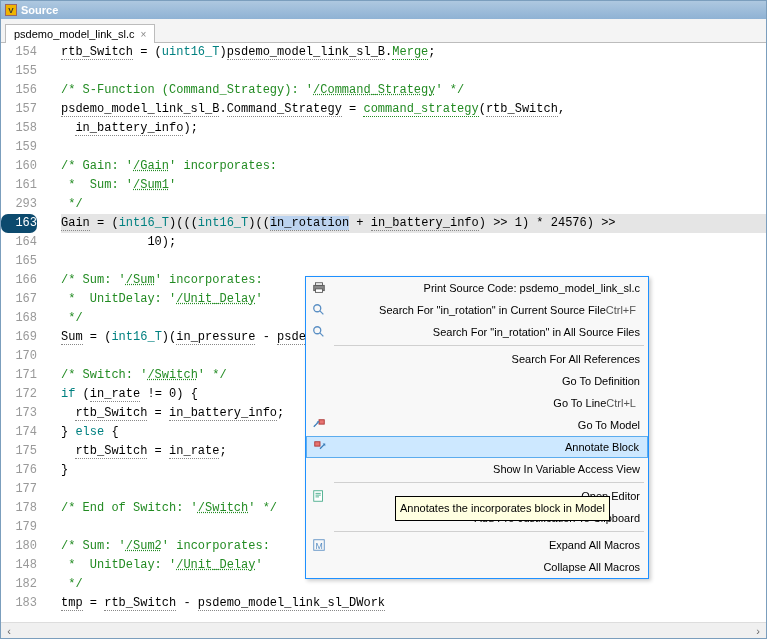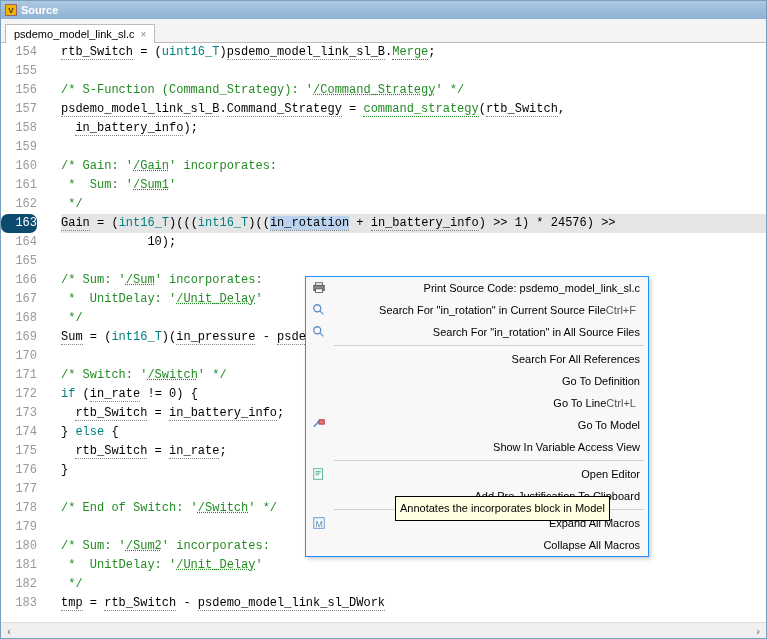--- a/index.html
+++ b/index.html
@@ -54,40 +54,40 @@
   <div class="editor">
     <div class="gutter" id="gutter">
         <div>154</div>
         <div>155</div>
         <div>156</div>
         <div>157</div>
         <div>158</div>
         <div>159</div>
         <div>160</div>
         <div>161</div>
-        <div>162</div>
+        <div>293</div>
         <div class="current">163</div>
         <div>164</div>
         <div>165</div>
         <div>166</div>
         <div>167</div>
         <div>168</div>
         <div>169</div>
         <div>170</div>
         <div>171</div>
         <div>172</div>
         <div>173</div>
         <div>174</div>
         <div>175</div>
         <div>176</div>
         <div>177</div>
         <div>178</div>
         <div>179</div>
         <div>180</div>
-        <div>181</div>
+        <div>148</div>
         <div>182</div>
         <div>183</div>
       </div>
     <div class="code" id="code"><div class="line"><span class="kw-var">rtb_Switch</span> = (<span class="kw-type">uint16_T</span>)<span class="kw-var">psdemo_model_link_sl_B</span>.<span class="kw-func">Merge</span>;</div><div class="line"></div><div class="line"><span class="kw-comment">/* S-Function (Command_Strategy): '</span><span class="kw-link"><s2>/Command_Strategy</s2></span><span class="kw-comment">' */</span></div><div class="line"><span class="kw-var">psdemo_model_link_sl_B</span>.<span class="kw-var">Command_Strategy</span> = <span class="kw-func">command_strategy</span>(<span class="kw-var">rtb_Switch</span>,</div><div class="line">  <span class="kw-var">in_battery_info</span>);</div><div class="line"></div><div class="line"><span class="kw-comment">/* Gain: '</span><span class="kw-link"><s6>/Gain</s6></span><span class="kw-comment">' incorporates:</span></div><div class="line"><span class="kw-comment"> *  Sum: '</span><span class="kw-link"><s6>/Sum1</s6></span><span class="kw-comment">'</span></div><div class="line"><span class="kw-comment"> */</span></div><div class="line current"><span class="kw-var">Gain</span> = (<span class="kw-type">int16_T</span>)(((<span class="kw-type">int16_T</span>)((<span class="selection"><span class="kw-var">in_rotation</span></span> + <span class="kw-var">in_battery_info</span>) &gt;&gt; 1) * 24576) &gt;&gt;</div><div class="line">            10);</div><div class="line"></div><div class="line"><span class="kw-comment">/* Sum: '</span><span class="kw-link"><s6>/Sum</s6></span><span class="kw-comment">' incorporates:</span></div><div class="line"><span class="kw-comment"> *  UnitDelay: '</span><span class="kw-link"><s6>/Unit_Delay</s6></span><span class="kw-comment">'</span></div><div class="line"><span class="kw-comment"> */</span></div><div class="line"><span class="kw-var">Sum</span> = (<span class="kw-type">int16_T</span>)(<span class="kw-var">in_pressure</span> - <span class="kw-var">psdem</span></div><div class="line"></div><div class="line"><span class="kw-comment">/* Switch: '</span><span class="kw-link"><s7>/Switch</s7></span><span class="kw-comment">' */</span></div><div class="line"><span class="kw-type">if</span> (<span class="kw-var">in_rate</span> != 0) {</div><div class="line">  <span class="kw-var">rtb_Switch</span> = <span class="kw-var">in_battery_info</span>;</div><div class="line">} <span class="kw-type">else</span> {</div><div class="line">  <span class="kw-var">rtb_Switch</span> = <span class="kw-var">in_rate</span>;</div><div class="line">}</div><div class="line"></div><div class="line"><span class="kw-comment">/* End of Switch: '</span><span class="kw-link"><s7>/Switch</s7></span><span class="kw-comment">' */</span></div><div class="line"></div><div class="line"><span class="kw-comment">/* Sum: '</span><span class="kw-link"><s10>/Sum2</s10></span><span class="kw-comment">' incorporates:</span></div><div class="line"><span class="kw-comment"> *  UnitDelay: '</span><span class="kw-link"><s10>/Unit_Delay</s10></span><span class="kw-comment">'</span></div><div class="line"><span class="kw-comment"> */</span></div><div class="line"><span class="kw-var">tmp</span> = <span class="kw-var">rtb_Switch</span> - <span class="kw-var">psdemo_model_link_sl_DWork</span></div></div>
 
     <div class="context-menu">
       <div class="menu-item">
         <div class="menu-icon-col">
             <svg class="icon-svg" viewBox="0 0 16 16">
               <rect x="4" y="2" width="8" height="3" fill="none" stroke="#555"></rect>
@@ -132,20 +132,30 @@
       </div>
       <div class="menu-item">
         <div class="menu-icon-col">
             <svg class="icon-svg" viewBox="0 0 16 16">
               <rect x="8" y="2" width="6" height="5" fill="#e77471" stroke="#a33"></rect>
               <path d="M2 10 L7 5" stroke="#3a7cb8" stroke-width="1.5"></path>
               <polygon points="7,3 9,5 5,5" fill="#3a7cb8"></polygon>
             </svg>
           </div>
         <span class="menu-label">Go To Model</span>
+      </div>
+      <div class="menu-item highlighted">
+        <div class="menu-icon-col">
+            <svg class="icon-svg" viewBox="0 0 16 16">
+              <rect x="2" y="2" width="6" height="5" fill="#e77471" stroke="#a33"></rect>
+              <path d="M8 10 L13 5" stroke="#3a7cb8" stroke-width="1.5"></path>
+              <polygon points="11,4 14,4 14,7" fill="#3a7cb8"></polygon>
+            </svg>
+          </div>
+        <span class="menu-label">Annotate Block</span>
       </div>
       <div class="menu-item">
         <div class="menu-icon-col"></div>
         <span class="menu-label">Show In Variable Access View</span>
       </div>
       <div class="menu-sep"></div>
       <div class="menu-item">
         <div class="menu-icon-col">
             <svg class="icon-svg" viewBox="0 0 16 16">
               <rect x="2" y="2" width="10" height="12" fill="#fff" stroke="#4a8"></rect>

